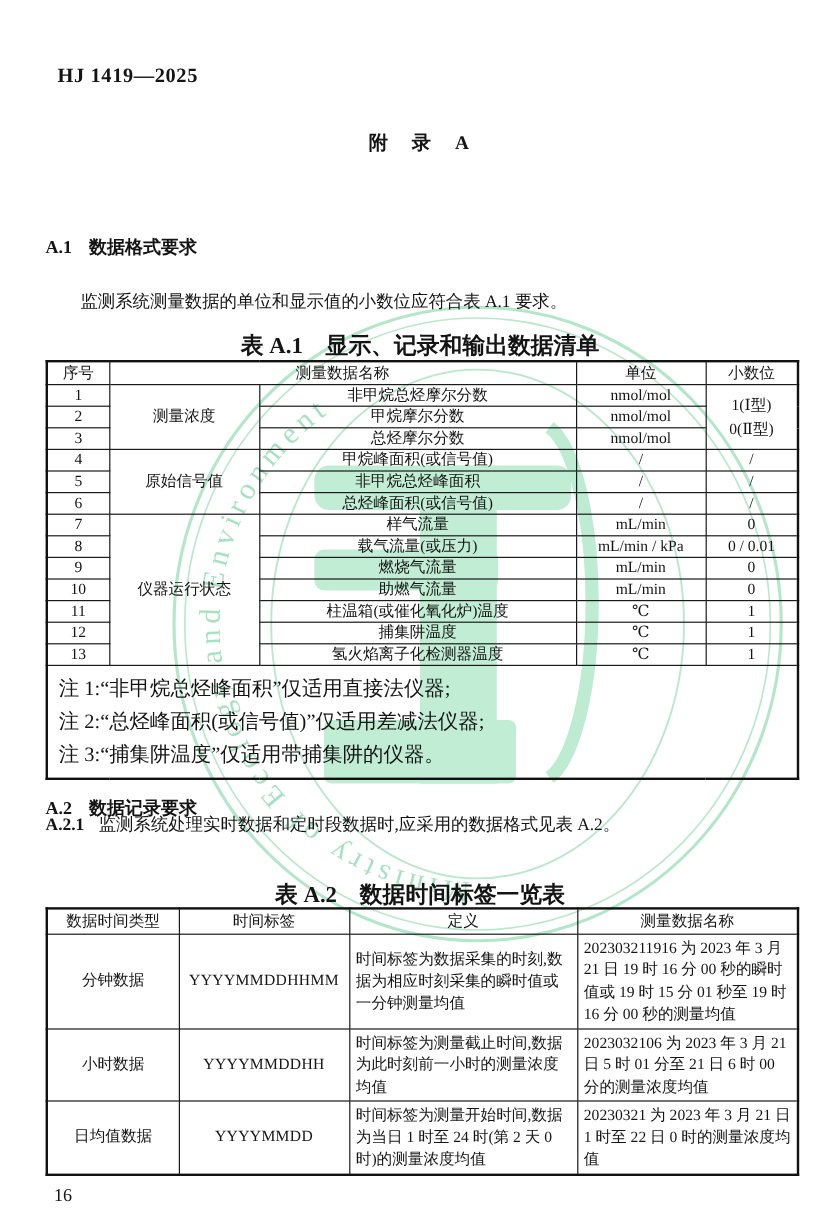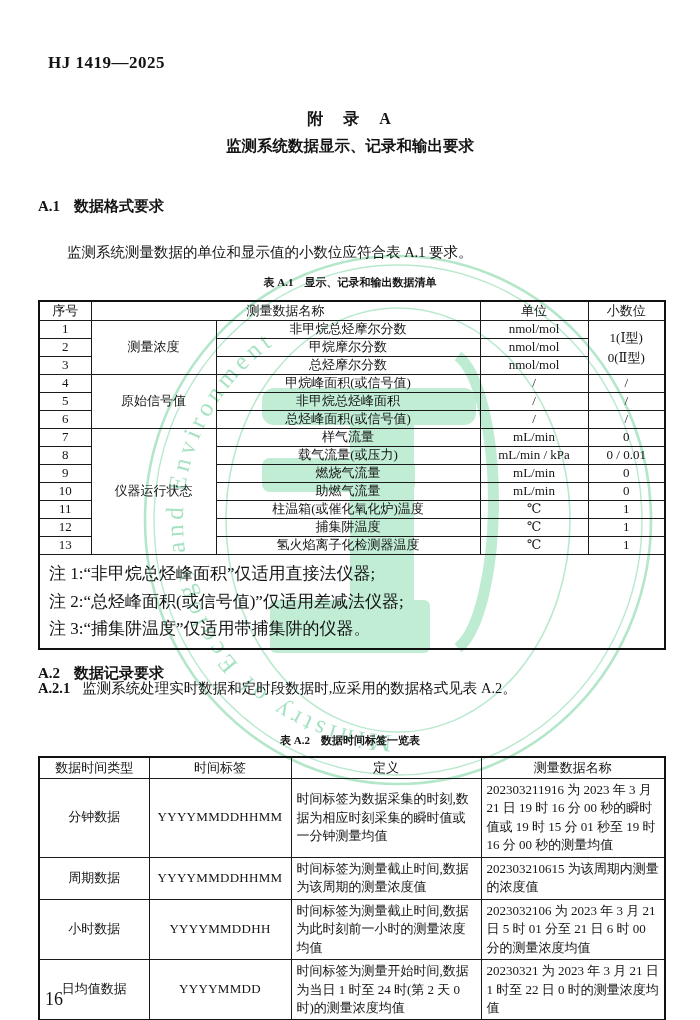--- a/index.html
+++ b/index.html
@@ -18,21 +18,21 @@
   .title-block{position:absolute; left:0; top:109px; width:700px; text-align:center; font-weight:bold;}
   .title-a{font-size:16px; letter-spacing:2px;}
   .title-b{font-size:14px; margin-top:5px;}
   .title-c{font-size:15.5px; margin-top:6px;}
   
   .sec-head{position:absolute; left:38px; font-size:15px; font-weight:bold;}
   .sec-head .sec-no{margin-right:14px;}
   .para{position:absolute; left:38px; width:624px; font-size:14.5px; line-height:1.35;}
   .indent{text-indent:2em;}
   .num-prefix{font-weight:bold; margin-right:12px;}
-  .tbl-caption{position:absolute; left:0; width:700px; text-align:center; font-size:11px; font-weight:bold;}
+  .tbl-caption{position:absolute; left:0; width:700px; text-align:center; font-size:19px; font-weight:bold;}
   
   .doc-table{
     position:absolute; left:38px; width:626px;
     border-collapse:collapse; table-layout:fixed;
     font-size:13px; background:transparent;
   }
   .doc-table th,.doc-table td{
     border:1px solid #1a1a1a; text-align:center; vertical-align:middle;
     font-weight:normal; padding:0 3px; line-height:1.15; background:transparent;
   }
@@ -40,21 +40,21 @@
   .t1{top:300px;}
   .t1 th{height:18px;margin-top:28px;}
   .t1 td{height:17px;}
   .t1 .notes-cell{text-align:left; padding:5px 9px; font-size:17px; line-height:1.62; height:auto;}
   .dec-line{display:block; line-height:1.5;}
   .t2{top:756px;}
   .t2 th{height:20px;}
   .t2 td{padding:2px 5px; height:auto;}
   .t2 td.cell-left{text-align:left; line-height:1.42;}
   .time-label{font-weight:bold; letter-spacing:.3px;}
-  .page-num{position:absolute; left:45px; top:989px; font-size:18px;}
+  .page-num{position:absolute; left:45px; top:989px; font-size:15px;}
 </style>
 </head>
 <body>
 
 <div class="page">
 
   <svg class="watermark" width="700" height="1020" viewBox="0 0 700 1020" aria-hidden="true">
     <g opacity="0.78">
 
       <ellipse cx="398" cy="520" rx="253" ry="264" fill="none" stroke="#9fe0bb" stroke-width="2.6"></ellipse>
@@ -78,21 +78,20 @@
       </text>
     </g>
   </svg>
 
   <div class="content">
 
     <div class="std-no">HJ 1419—2025</div>
 
     <div class="title-block">
       <div class="title-a">附　录　A</div>
-      <div class="title-c">监测系统数据显示、记录和输出要求</div>
     </div>
 
     <div class="sec-head" style="top:197px;">
       <span class="sec-no">A.1</span><span>数据格式要求</span>
     </div>
 
     <p class="para indent" style="top:228px;">监测系统测量数据的单位和显示值的小数位应符合表 A.1 要求。</p>
 
     <div class="tbl-caption" style="top:275px;">表 A.1　显示、记录和输出数据清单</div>
 
@@ -227,26 +226,20 @@
         <th>定义</th>
         <th>测量数据名称</th>
       </tr>
       <tr>
         <td>分钟数据</td>
         <td class="time-label">YYYYMMDDHHMM</td>
         <td class="cell-left">时间标签为数据采集的时刻,数据为相应时刻采集的瞬时值或一分钟测量均值</td>
         <td class="cell-left">202303211916 为 2023 年 3 月 21 日 19 时 16 分 00 秒的瞬时值或 19 时 15 分 01 秒至 19 时 16 分 00 秒的测量均值</td>
       </tr>
       <tr>
-        <td>周期数据</td>
-        <td class="time-label">YYYYMMDDHHMM</td>
-        <td class="cell-left">时间标签为测量截止时间,数据为该周期的测量浓度值</td>
-        <td class="cell-left">202303210615 为该周期内测量的浓度值</td>
-      </tr>
-      <tr>
         <td>小时数据</td>
         <td class="time-label">YYYYMMDDHH</td>
         <td class="cell-left">时间标签为测量截止时间,数据为此时刻前一小时的测量浓度均值</td>
         <td class="cell-left">2023032106 为 2023 年 3 月 21 日 5 时 01 分至 21 日 6 时 00 分的测量浓度均值</td>
       </tr>
       <tr>
         <td>日均值数据</td>
         <td class="time-label">YYYYMMDD</td>
         <td class="cell-left">时间标签为测量开始时间,数据为当日 1 时至 24 时(第 2 天 0 时)的测量浓度均值</td>
         <td class="cell-left">20230321 为 2023 年 3 月 21 日 1 时至 22 日 0 时的测量浓度均值</td>

